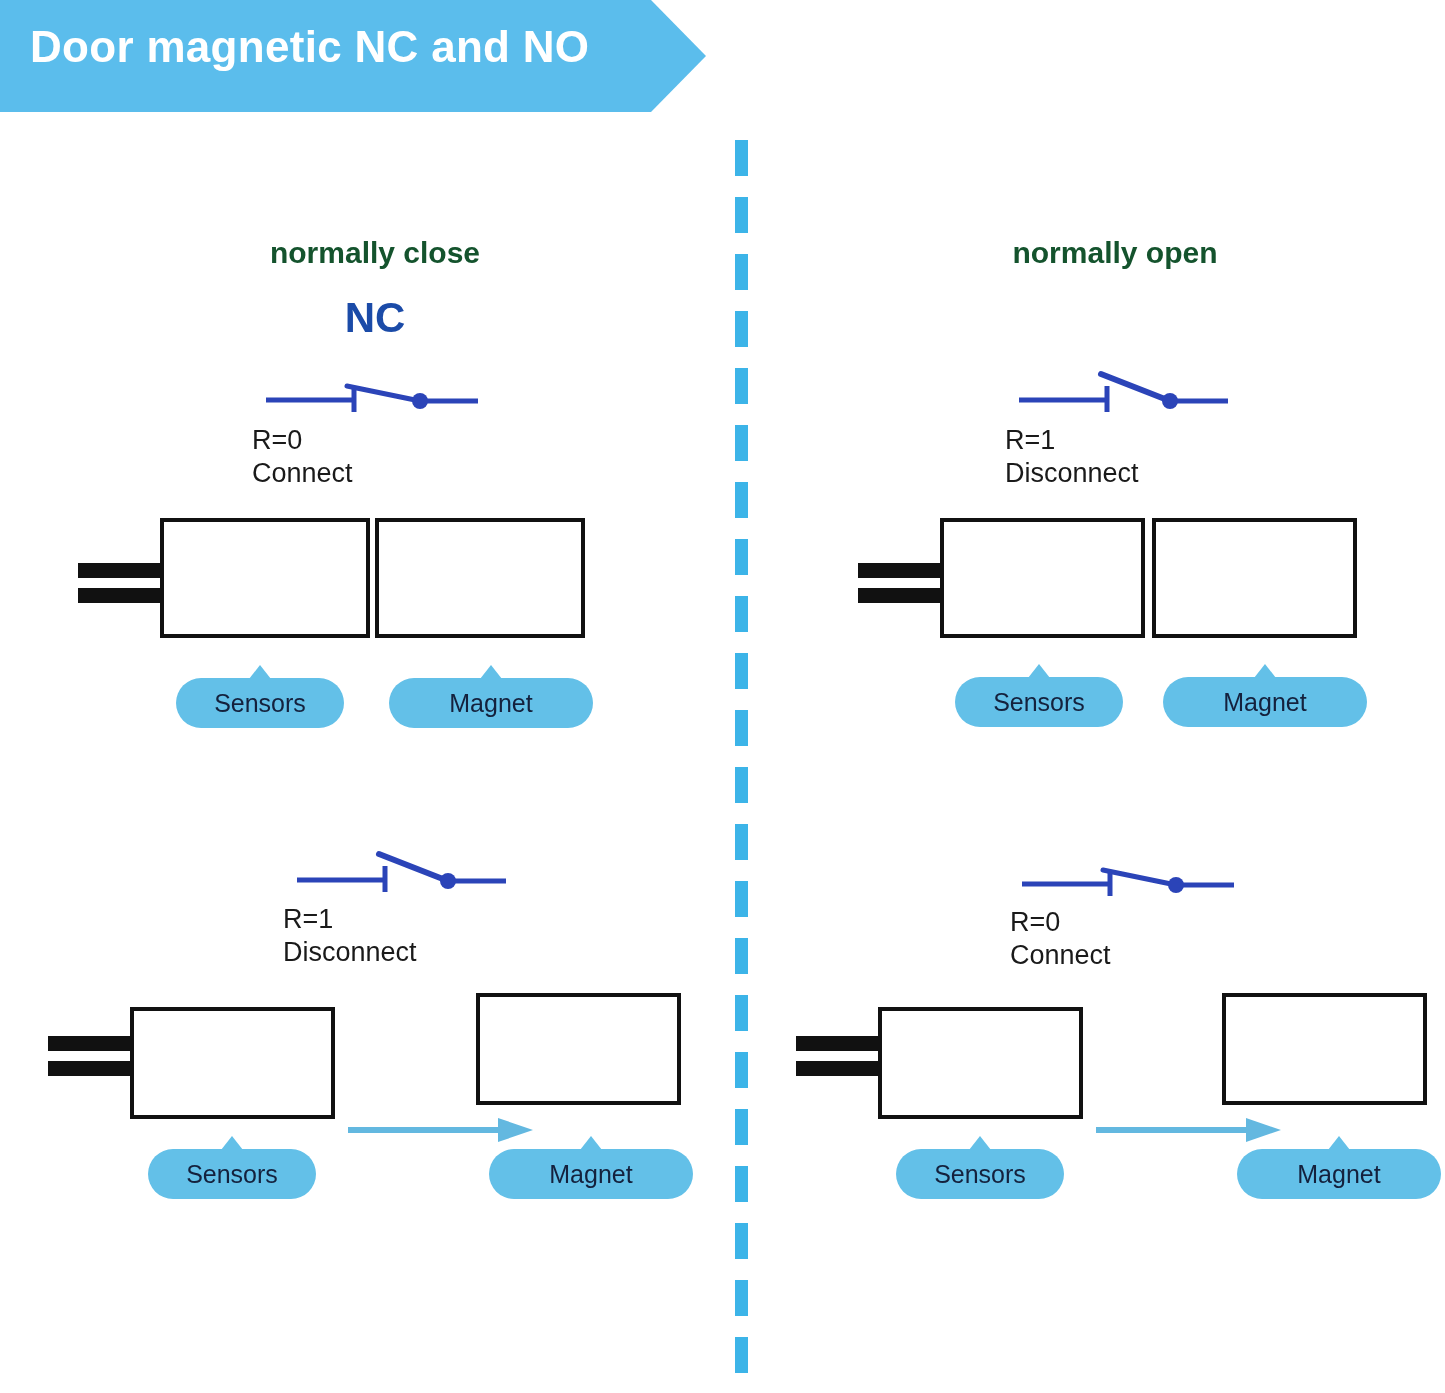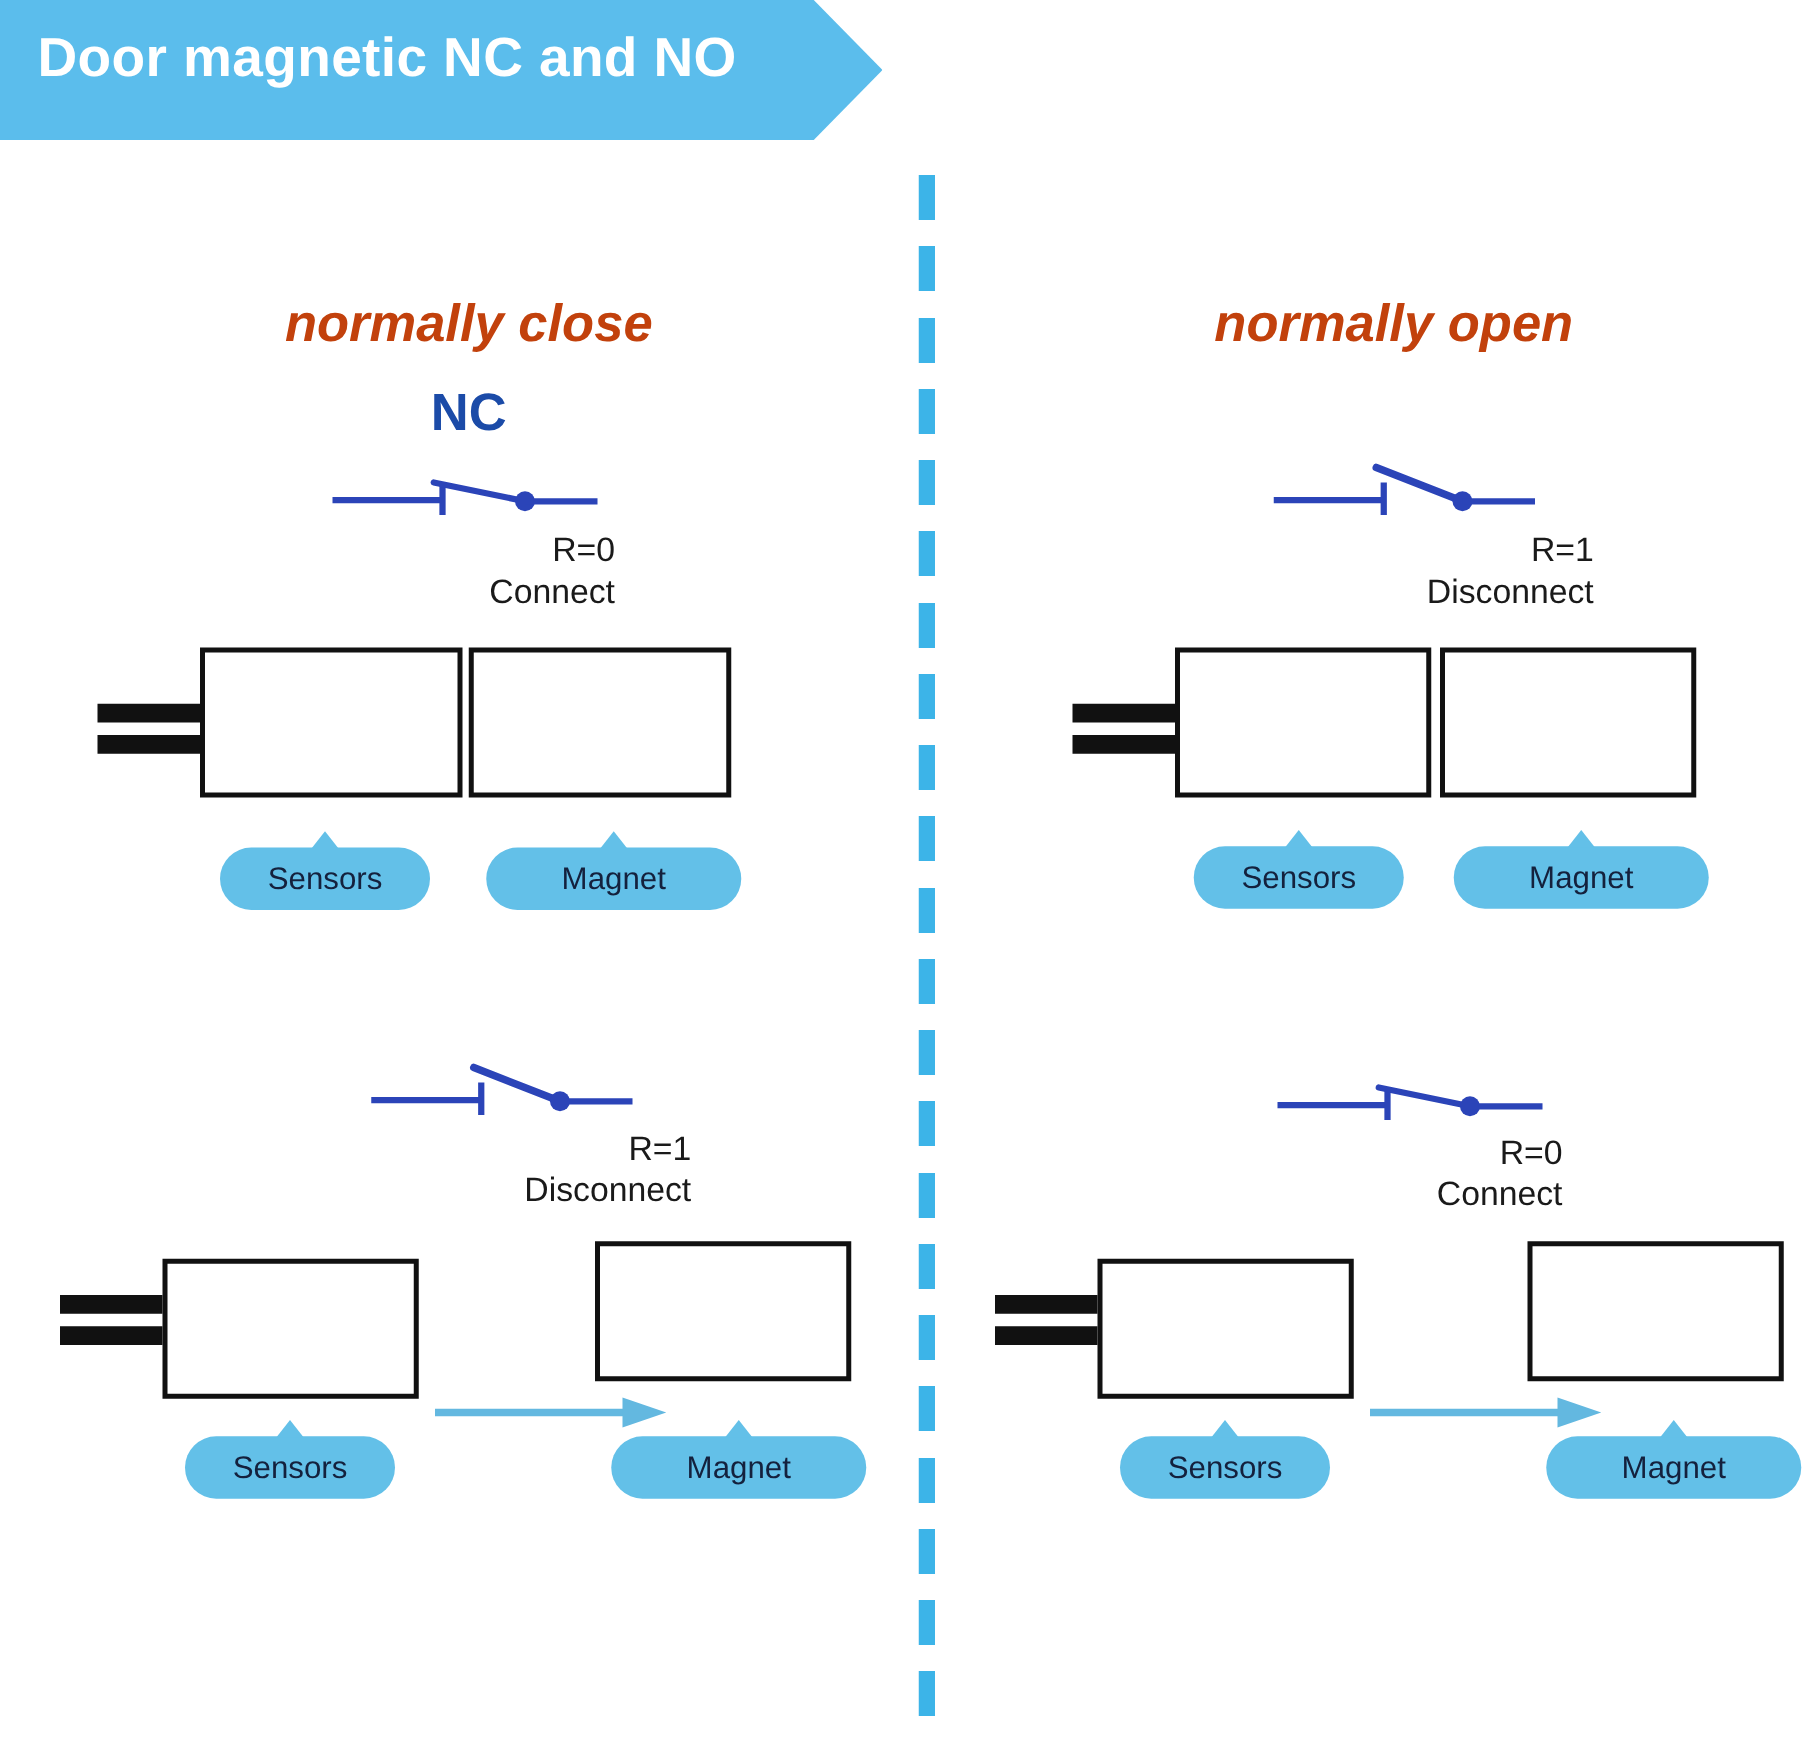--- a/index.html
+++ b/index.html
@@ -54,43 +54,42 @@
     );
   }
 
   
   .col-heading {
     position: absolute;
     text-align: center;
     white-space: nowrap;
   }
   .heading-main {
-    font-size: 42px;
+    font-size: 30px;
     font-weight: bold;
-    color: #c2410c;
+    color: #14532d;
     line-height: 1.0;
     font-family: "Liberation Sans", sans-serif;
-    font-style: italic;
   }
   .heading-abbr {
     font-size: 42px;
     font-weight: bold;
     color: #1b4ba8;
     line-height: 1.15;
     margin-top: 26px;
     font-family: "Liberation Sans", sans-serif;
   }
 
   
   .switch {
     position: absolute;
   }
   .switch-caption {
     position: absolute;
-    text-align: right;
+    text-align: left;
     color: #1a1a1a;
     font-size: 27px;
     line-height: 1.22;
     white-space: nowrap;
     font-family: "Liberation Sans", sans-serif;
   }
 
   
   .device {
     position: absolute;

